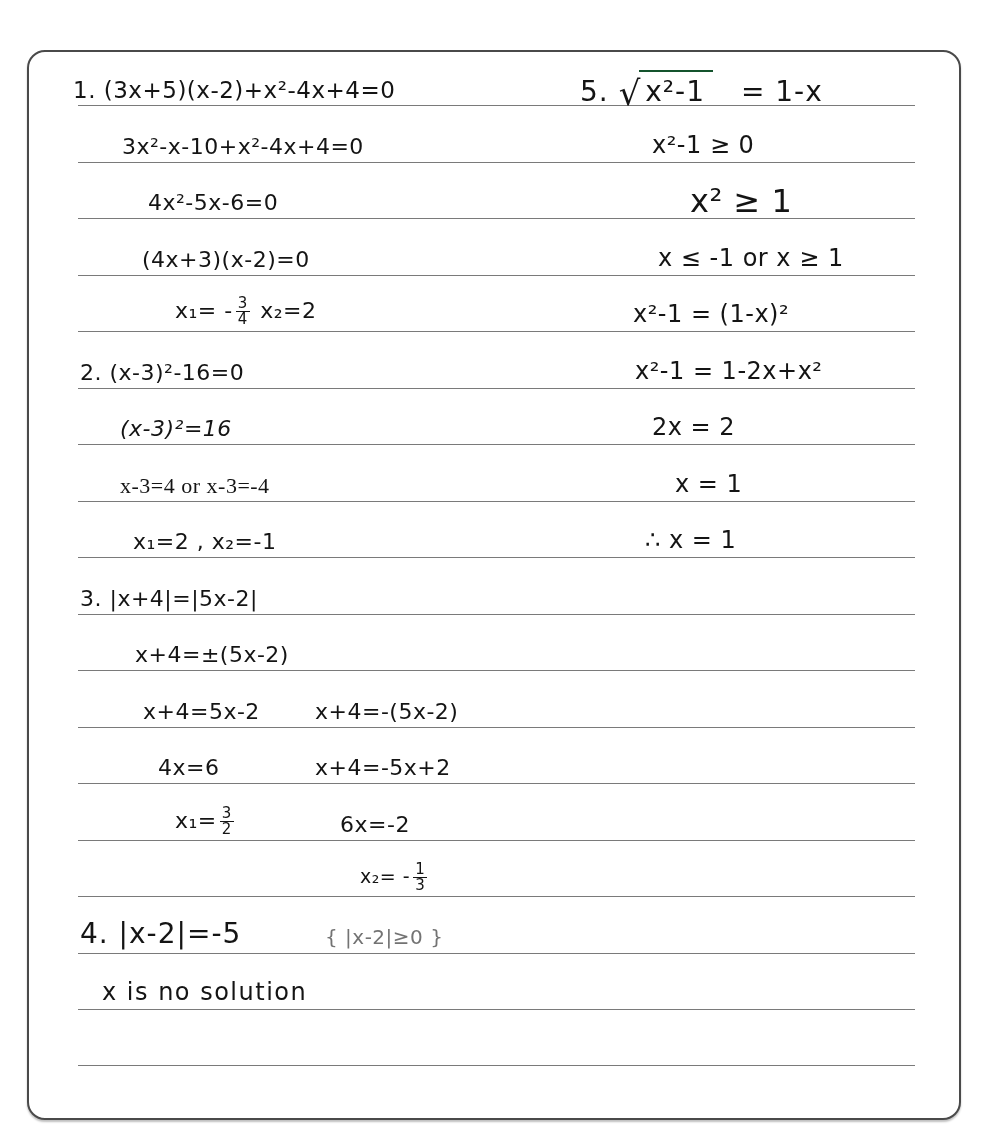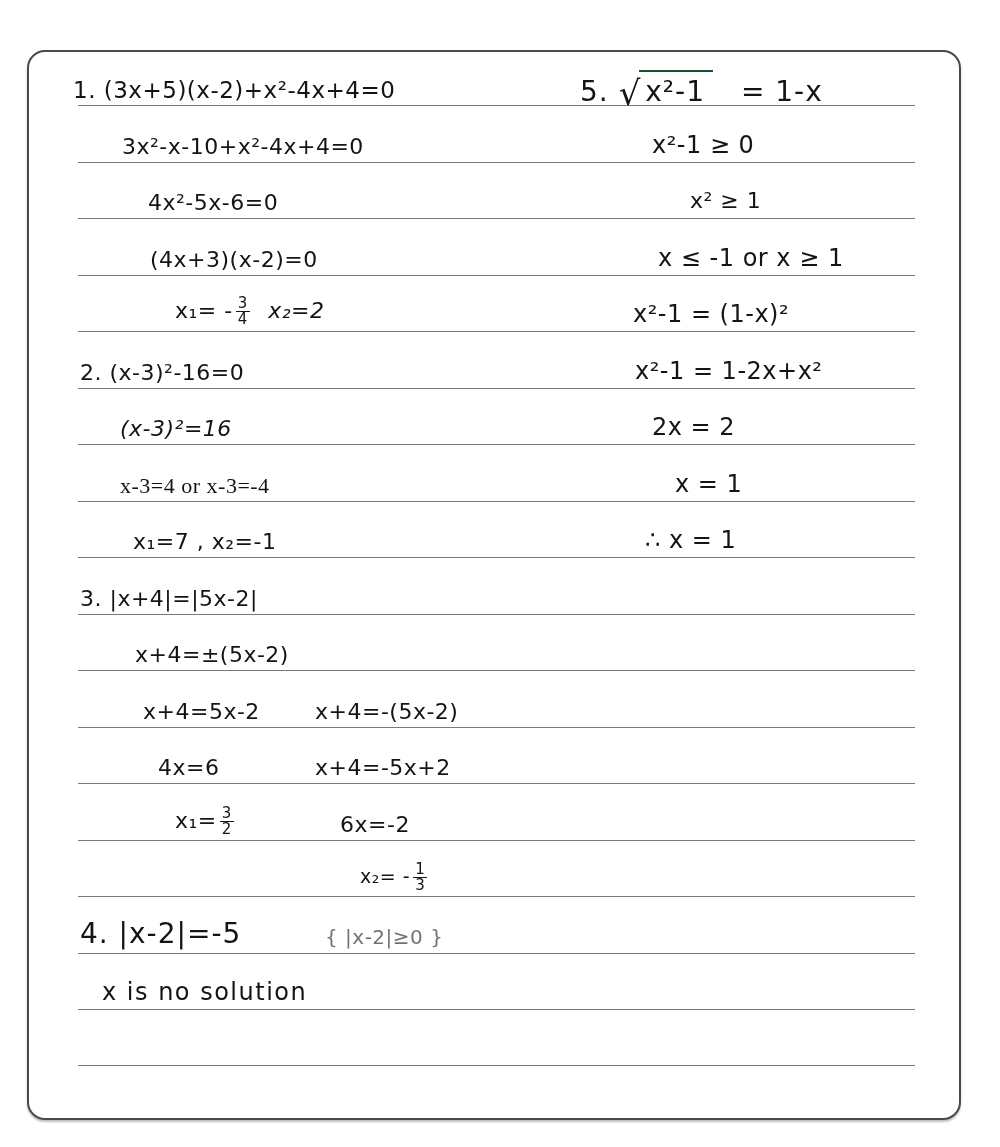--- a/index.html
+++ b/index.html
@@ -85,33 +85,33 @@
 <div class="rule" style="top:783px"></div>
 <div class="rule" style="top:840px"></div>
 <div class="rule" style="top:896px"></div>
 <div class="rule" style="top:953px"></div>
 <div class="rule" style="top:1009px"></div>
 <div class="rule" style="top:1065px"></div>
 
 <div class="t" style="left:73px; top:77px; font-size:23px;">1.  (3x+5)(x-2)+x²-4x+4=0</div>
 <div class="t" style="left:122px; top:134px;">3x²-x-10+x²-4x+4=0</div>
 <div class="t" style="left:148px; top:190px;">4x²-5x-6=0</div>
-<div class="t" style="left:150px; top:247px;text-align:center;">(4x+3)(x-2)=0</div>
+<div class="t" style="left:142px; top:247px;text-align:center;">(4x+3)(x-2)=0</div>
 <div class="t" style="left:175px; top:296px;">
   <span>x₁= -</span><span class="frac">
       <span class="num">3</span>
       <span class="den">4</span>
     </span>
-  <span style="margin-left:8px;font-style:italic;">x₂=2</span>
+  <span style="">x₂=2</span>
 </div>
 
 <div class="t" style="left:80px; top:360px;">2. (x-3)²-16=0</div>
 <div class="t" style="left:120px; top:416px;font-style:italic;">(x-3)²=16</div>
 <div class="t" style="left:120px; top:473px;font-family:Liberation Serif, serif;">x-3=4  or  x-3=-4</div>
-<div class="t" style="left:133px; top:529px;">x₁=7 , x₂=-1</div>
+<div class="t" style="left:133px; top:529px;">x₁=2 , x₂=-1</div>
 
 <div class="t" style="left:80px; top:586px;">3.  |x+4|=|5x-2|</div>
 <div class="t" style="left:135px; top:642px;">x+4=±(5x-2)</div>
 <div class="t" style="left:135px; top:699px;margin-left:8px;">x+4=5x-2</div>
 <div class="t" style="left:315px; top:699px;">x+4=-(5x-2)</div>
 <div class="t" style="left:158px; top:755px;">4x=6</div>
 <div class="t" style="left:315px; top:755px;">x+4=-5x+2</div>
 <div class="t" style="left:175px; top:806px;">
   <span>x₁=</span><span class="frac">
       <span class="num">3</span>
@@ -129,19 +129,19 @@
 <div class="t big" style="left:80px; top:918px;">4. |x-2|=-5</div>
 <div class="t red" style="left:325px; top:924px;">{ |x-2|≥0 }</div>
 <div class="t" style="left:102px; top:979px; font-size:24px; letter-spacing:1.5px;">x is no solution</div>
 
 <div class="t big" style="left:580px; top:70px;">
   <span>5.</span>
   <span class="sqrt-wrap"><span class="sqrt-sign">√</span><span class="sqrt-body">x²-1</span></span>
   <span style="margin-left:18px;">= 1-x</span>
 </div>
 <div class="t" style="left:652px; top:132px; font-size:24px;">x²-1 ≥ 0</div>
-<div class="t" style="left:690px; top:188px; font-size:22px;">x² ≥ 1</div>
+<div class="t" style="left:690px; top:188px; font-size:32px;">x² ≥ 1</div>
 <div class="t" style="left:658px; top:245px; font-size:24px;">x ≤ -1  or  x ≥ 1</div>
 <div class="t" style="left:633px; top:301px; font-size:24px;">x²-1 = (1-x)²</div>
 <div class="t" style="left:635px; top:358px; font-size:24px;">x²-1 = 1-2x+x²</div>
 <div class="t" style="left:652px; top:414px; font-size:24px;">2x = 2</div>
 <div class="t" style="left:675px; top:471px; font-size:24px;">x = 1</div>
 <div class="t" style="left:645px; top:527px; font-size:24px;">∴ x = 1</div>
 
 </body></html>

